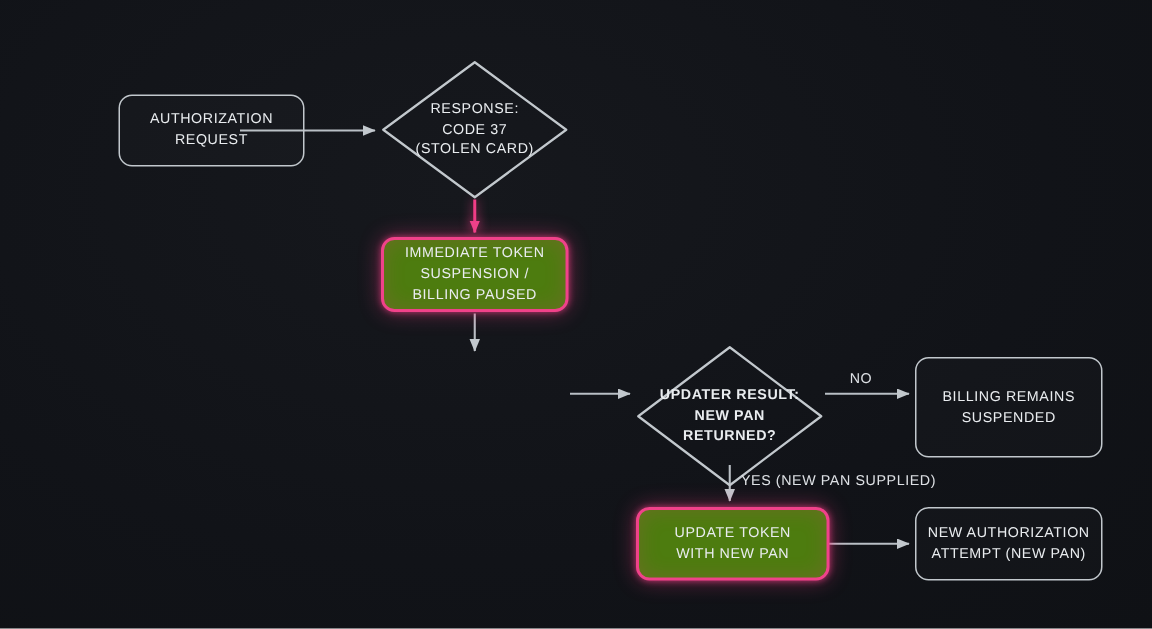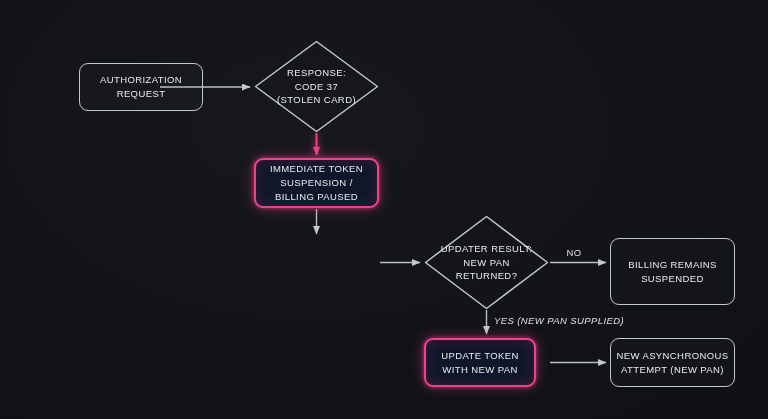--- a/index.html
+++ b/index.html
@@ -46,21 +46,21 @@
     font-weight: 500;
   }
   .box-plain {
     border: 1.5px solid #c2c8cd;
     border-radius: 9px;
     background: rgba(255,255,255,0.015);
   }
   .box-accent {
     border: 2px solid #f0428a;
     border-radius: 9px;
-    background: #0f172a;
+    background: #4d7c0f;
     box-shadow:
       0 0 14px rgba(240, 61, 134, 0.45),
       0 0 4px rgba(240, 61, 134, 0.65),
       inset 0 0 14px rgba(240, 61, 134, 0.18);
   }
   .diamond { border: none; background: transparent; }
   .diamond svg.shape {
     position: absolute;
     left: 0; top: 0;
     width: 100%; height: 100%;
@@ -68,34 +68,34 @@
   .diamond .dlabel {
     position: relative;
     z-index: 1;
     padding: 0 14px;
   }
   
   .n-auth      { left: 36px;  top: 63px;  width: 124px; height: 48px; margin-left: 43px; }
   .n-response  { left: 254px; top: 40px;  width: 125px; height: 93px; }
   .n-suspend   { left: 254px; top: 158px; width: 125px; height: 50px; }
   .n-query     { left: 254px; top: 238px; width: 125px; height: 49px; }
-  .n-result    { left: 424px; top: 215px; width: 125px; height: 95px; }
+  .n-result    { left: 424px; top: 230px; width: 125px; height: 95px; font-weight: bold; }
   .n-billing   { left: 610px; top: 238px; width: 125px; height: 67px; }
-  .n-update    { left: 424px; top: 338px; width: 112px; height: 49px; }
+  .n-update    { left: 424px; top: 338px; width: 129px; height: 49px; }
   .n-newauth   { left: 610px; top: 338px; width: 125px; height: 49px; }
   .edge-label {
     position: absolute;
     color: #dde0e4;
     font-size: 9.5px;
     letter-spacing: 0.4px;
     font-weight: 500;
     white-space: nowrap;
   }
   .lbl-no  { left: 545px; top: 247px; width: 58px; text-align: center; }
-  .lbl-yes { left: 494px; top: 315px; font-style: italic; }
+  .lbl-yes { left: 494px; top: 315px; }
 </style>
 </head>
 <body>
 
 <div class="stage">
 
   <svg class="edges" viewBox="0 0 768 419">
     <defs>
       <marker id="ah-gray" markerWidth="9" markerHeight="8" refX="8" refY="3.5" orient="auto" markerUnits="userSpaceOnUse">
         <path d="M0,0 L8.5,3.5 L0,7 Z" fill="#c2c8cd"></path>
@@ -138,20 +138,20 @@
 NEW PAN
 RETURNED?</div>
   </div>
 
   <div class="node box-plain n-billing">BILLING REMAINS
 SUSPENDED</div>
 
   <div class="node box-accent n-update">UPDATE TOKEN
 WITH NEW PAN</div>
 
-  <div class="node box-plain n-newauth">NEW ASYNCHRONOUS
+  <div class="node box-plain n-newauth">NEW AUTHORIZATION
 ATTEMPT (NEW PAN)</div>
 
   <div class="edge-label lbl-no">NO</div>
 
   <div class="edge-label lbl-yes">YES (NEW PAN SUPPLIED)</div>
 
 </div>
 
 </body></html>

